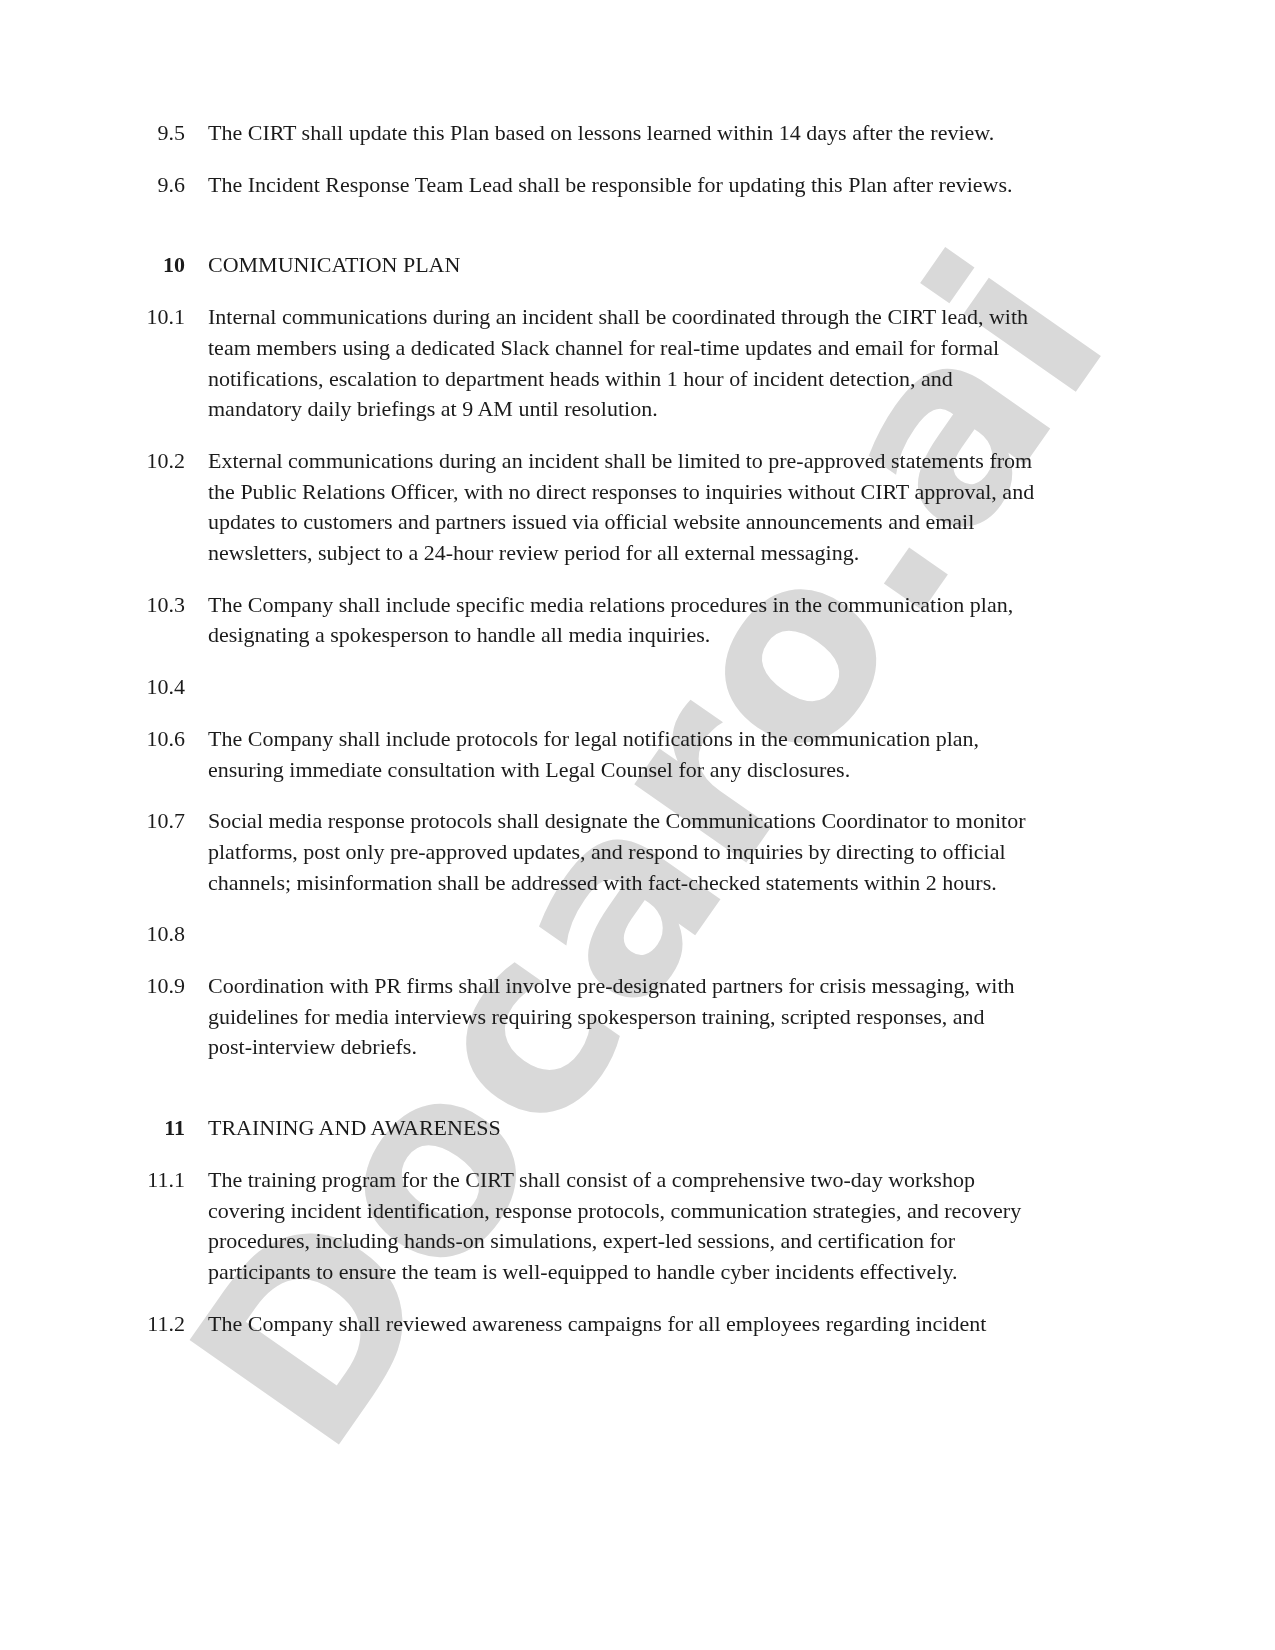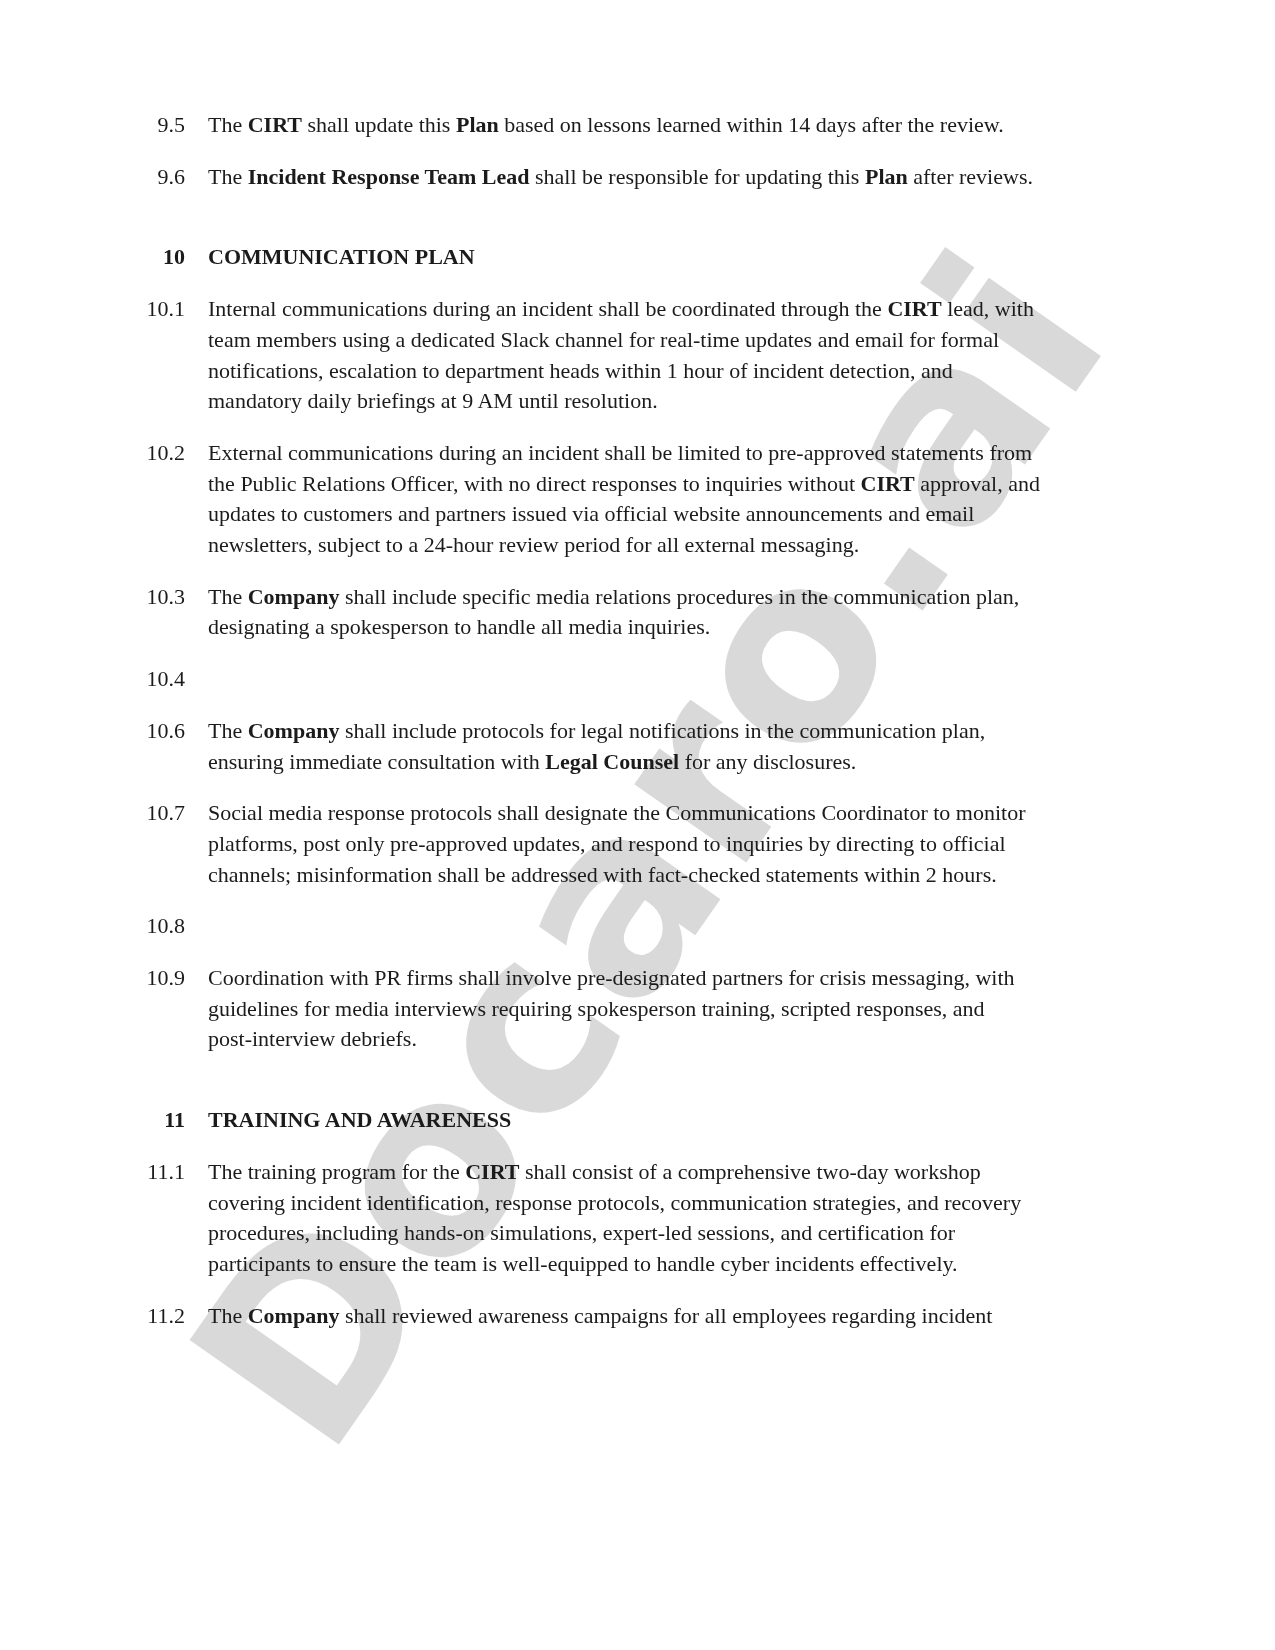--- a/index.html
+++ b/index.html
@@ -31,21 +31,21 @@
     color: #d9d9d9;
     transform: rotate(-55deg);
     transform-origin: 50% 50%;
     z-index: 0;
     user-select: none;
     white-space: nowrap;
   }
   .doc {
     position: absolute;
     left: 135px;
-    top: 110px;
+    top: 118px;
     width: 1080px;
     z-index: 1;
     font-size: 22px;
     line-height: 30.7px;
   }
   .row {
     display: flex;
     margin: 0 0 21px 0;
   }
   .row.heading {
@@ -55,21 +55,21 @@
   .num {
     flex: 0 0 50px;
     text-align: right;
   }
   .body {
     margin-left: 23px;
     width: 945px;
     white-space: pre-wrap;
   }
   .body b {
-    font-weight: bold;
+    font-weight: normal;
   }
 </style>
 </head>
 <body>
 
 <div class="page" style="color: rgb(27, 27, 27); background: rgb(255, 255, 255);">
   <div class="watermark" style="color: rgb(217, 217, 217);">Docaro.ai</div>
   <div class="doc">
       <div class="row clause">
         <div class="num">9.5</div>

